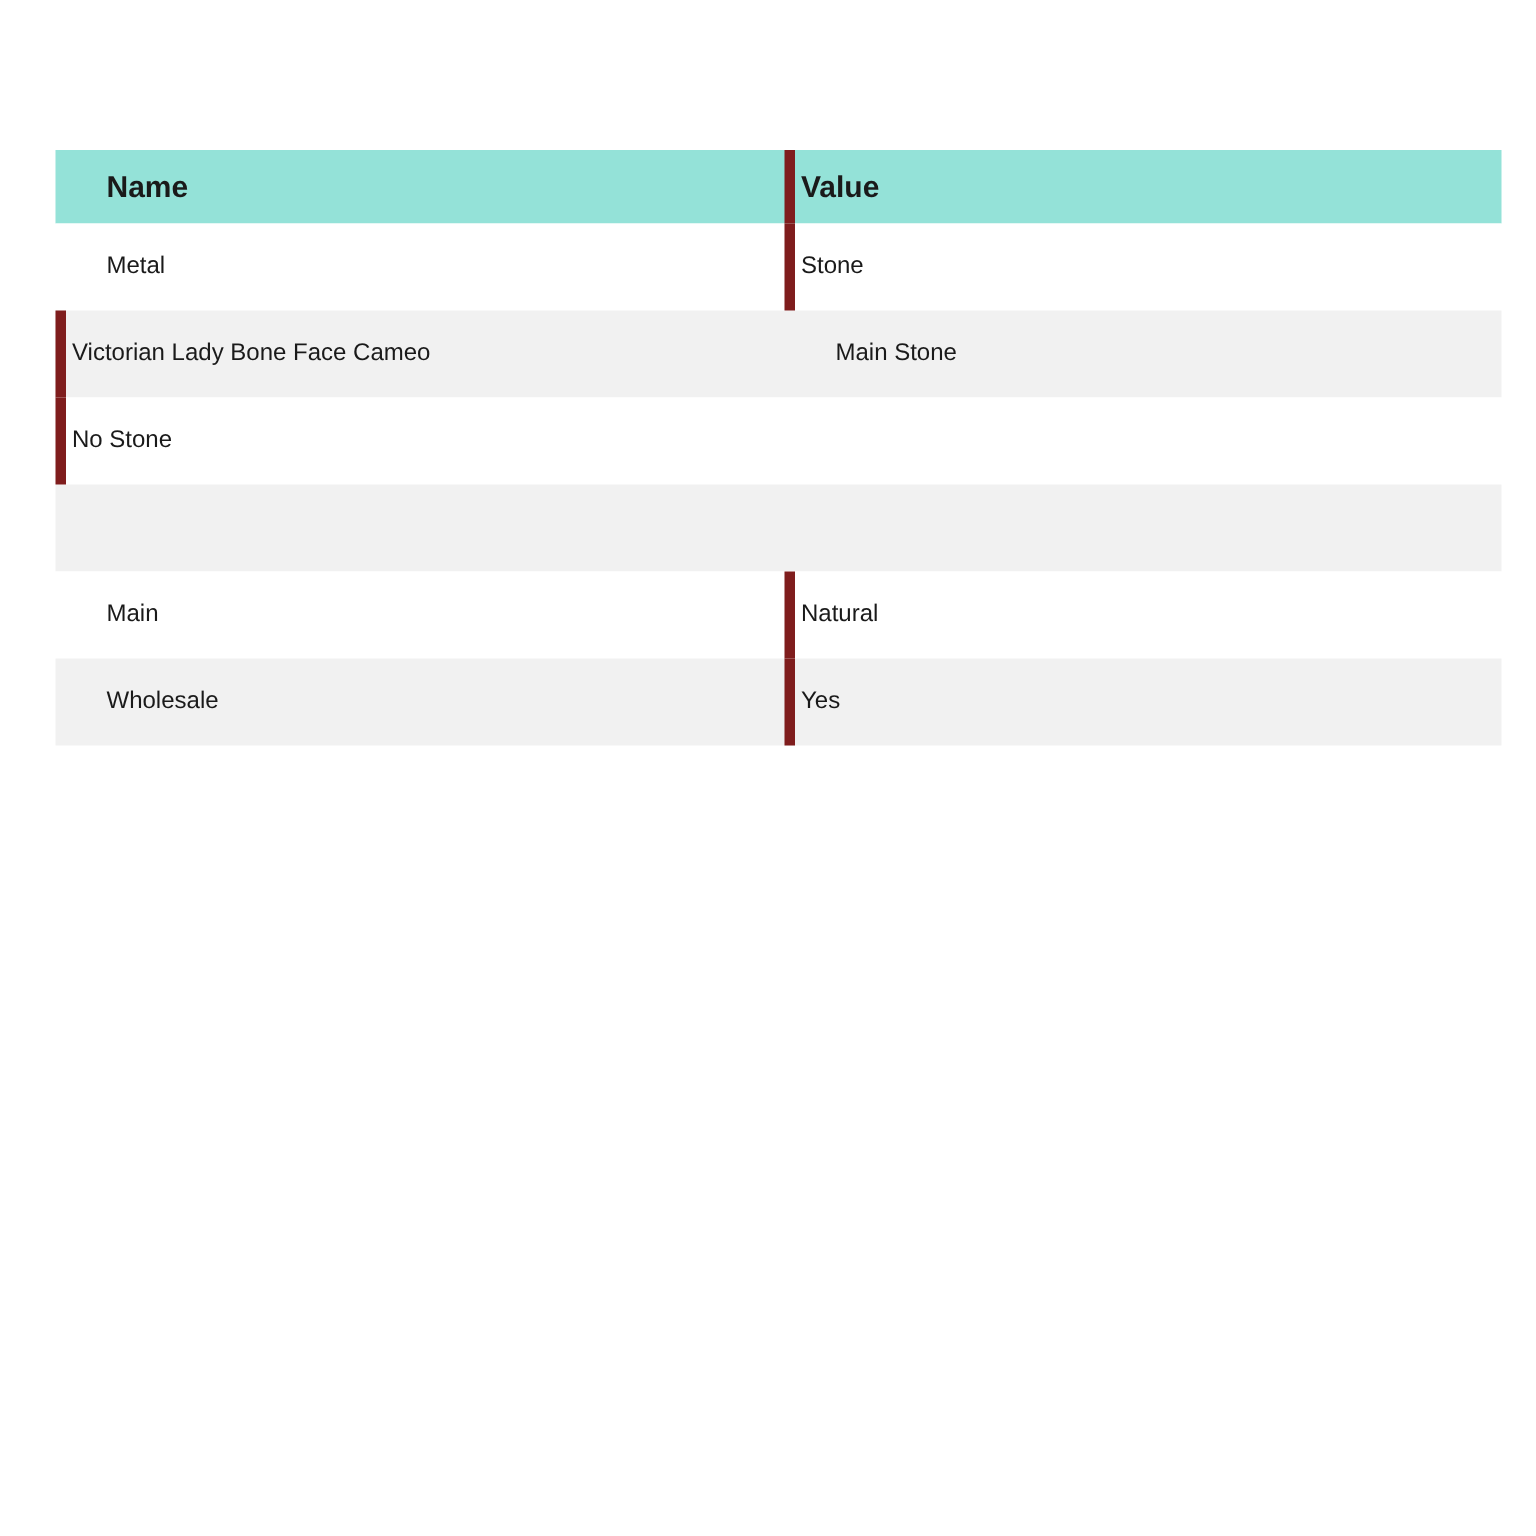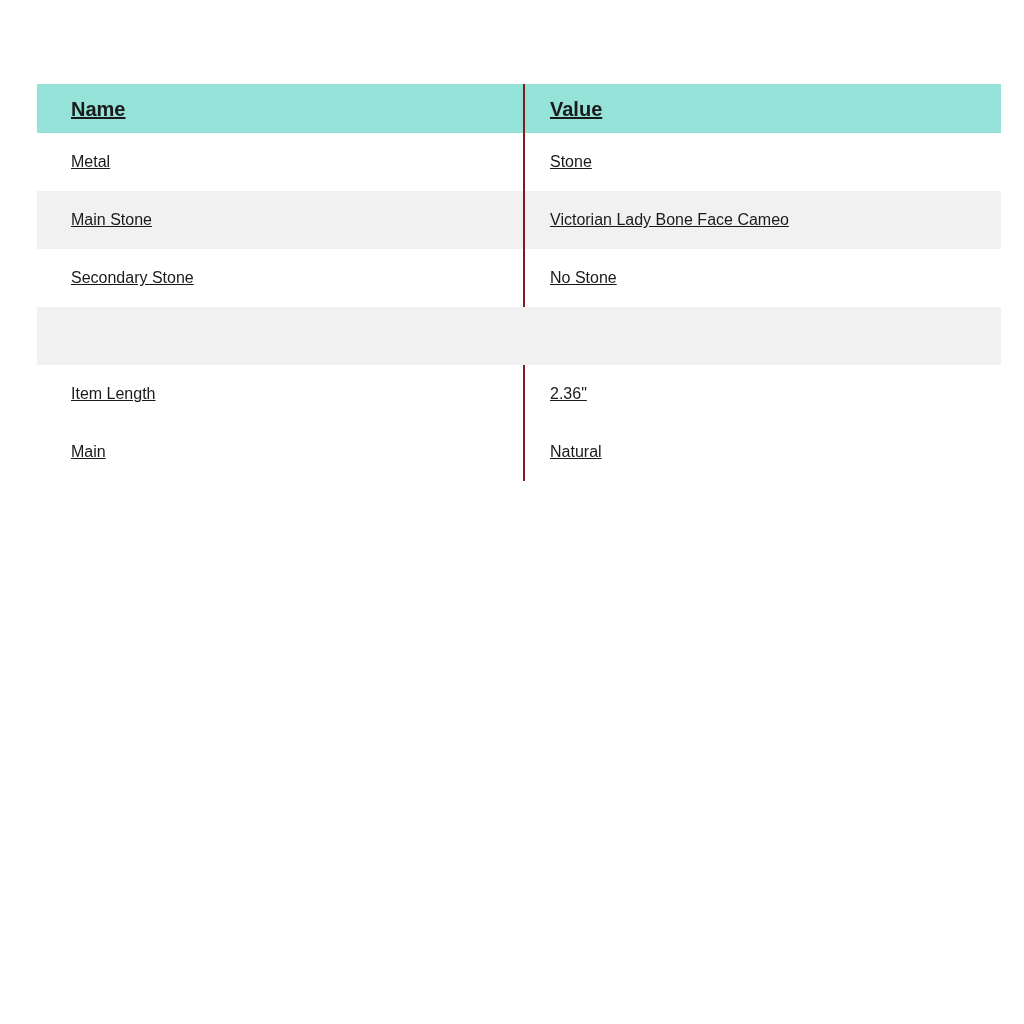--- a/index.html
+++ b/index.html
@@ -9,23 +9,22 @@
     height: 1024px;
     background: #ffffff;
     font-family: "Liberation Sans", sans-serif;
     color: #1a1a1a;
     overflow: hidden;
   }
 
   .spec-table {
     position: absolute;
     left: 37px;
-    top: 84px;
+    top: 100px;
     width: 964px;
-    text-decoration: underline;
   }
 
   .row {
     display: grid;
     grid-template-columns: 486px 1fr;
     align-items: center;
     min-height: 58px;
     background: #ffffff;
   }
 
@@ -44,22 +43,22 @@
     font-size: 16px;
     line-height: 1.2;
     padding: 6px 12px 6px 34px;
   }
 
   .row.header .cell {
     font-size: 20px;
   }
 
   .cell.value {
-    padding-left: 25px;
-    border-left: 2px solid #7f1d1d;
+    padding-left: 4px;
+    border-left: 7px solid #7f1d1d;
     align-self: stretch;
     display: flex;
     align-items: center;
   }
 </style>
 </head>
 <body>
 
 <div class="spec-table">
 
@@ -67,37 +66,36 @@
     <div class="cell name">Name</div>
     <div class="cell value">Value</div>
   </div>
 
   <div class="row">
     <div class="cell name">Metal</div>
     <div class="cell value">Stone</div>
   </div>
 
   <div class="row alt">
+    <div class="cell value">Victorian Lady Bone Face Cameo</div>
     <div class="cell name">Main Stone</div>
-    <div class="cell value">Victorian Lady Bone Face Cameo</div>
   </div>
 
   <div class="row">
-    <div class="cell name">Secondary Stone</div>
     <div class="cell value">No Stone</div>
   </div>
 
   <div class="row alt">
   </div>
 
-  <div class="row">
-    <div class="cell name">Item Length</div>
-    <div class="cell value">2.36"</div>
-  </div>
 
 
   <div class="row">
     <div class="cell name">Main</div>
     <div class="cell value">Natural</div>
   </div>
 
+  <div class="row alt">
+    <div class="cell name">Wholesale</div>
+    <div class="cell value">Yes</div>
+  </div>
 
 </div>
 
 </body></html>

